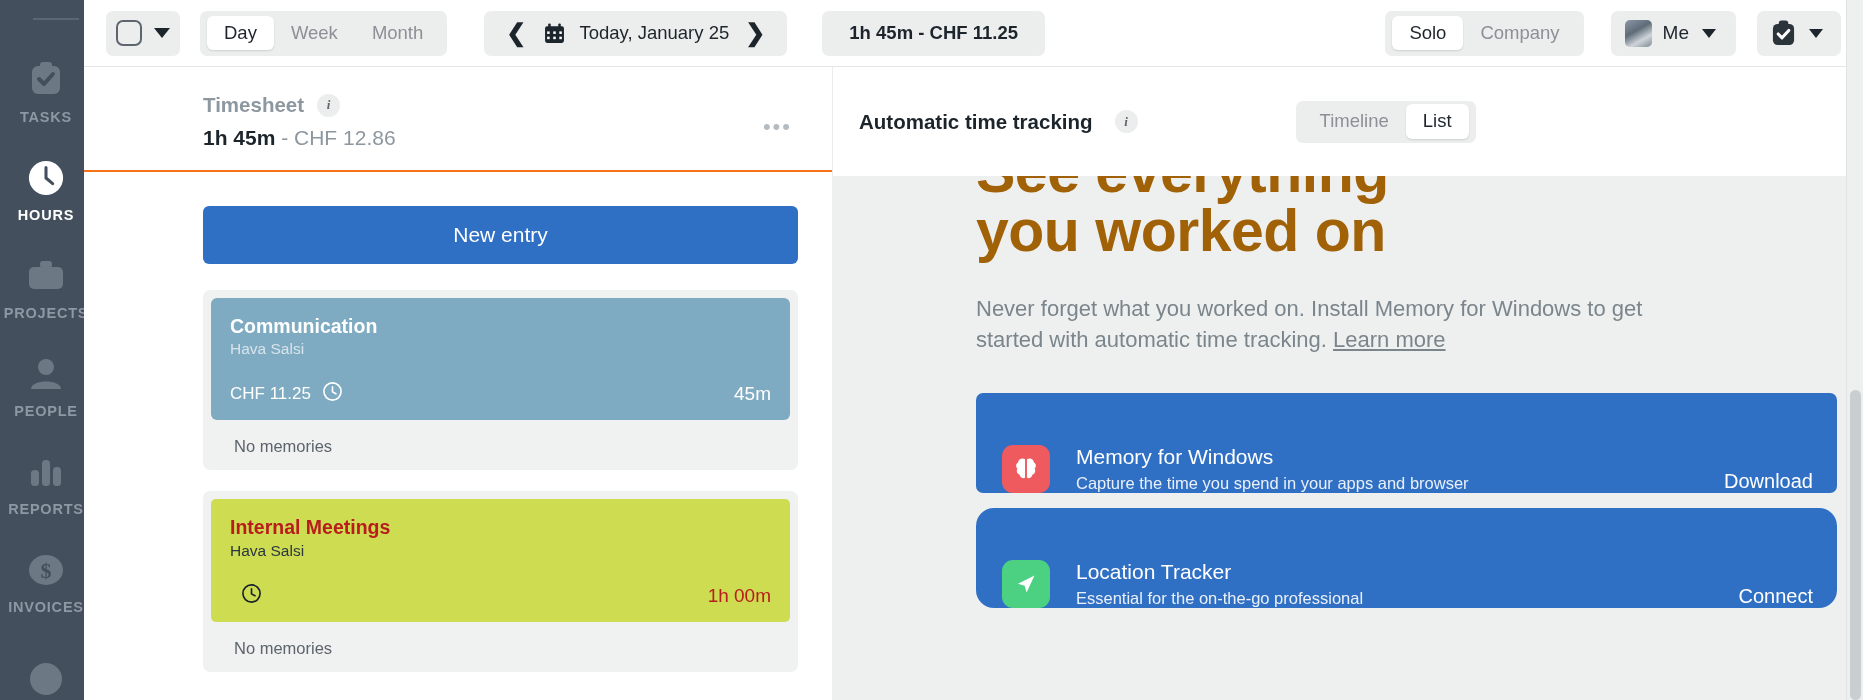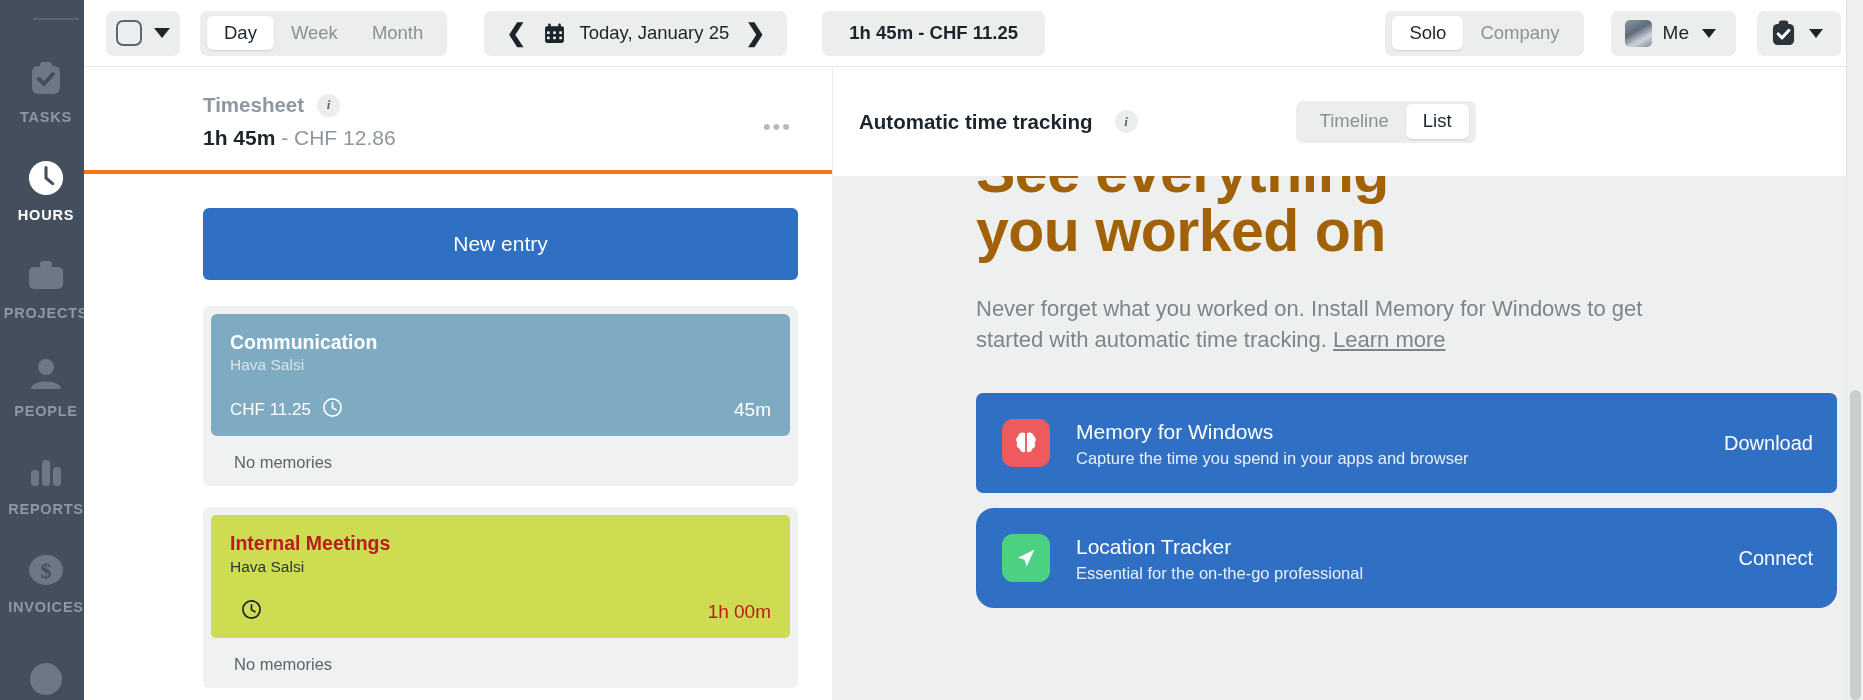--- a/index.html
+++ b/index.html
@@ -130,21 +130,21 @@
   
   .left-panel {
     width: 748px; flex: 0 0 748px;
     background: #ffffff;
     border-top: 1px solid #e4e6e8;
     display: flex; flex-direction: column;
     min-height: 0;
   }
   .ts-header {
     padding: 26px 34px 20px 119px;
-    border-bottom: 4px solid #f97316;
+    border-bottom: 2px solid #f97316;
     position: relative;
   }
   .ts-title-row { display: flex; align-items: center; }
   .ts-title { font-size: 20.5px; font-weight: 700; color: #8d97a0; }
   .info-badge {
     width: 23px; height: 23px; border-radius: 50%;
     background: #eceded; color: #5f666d;
     font-size: 13px; font-style: italic; font-weight: 700;
     font-family: "Liberation Serif", serif;
     display: flex; align-items: center; justify-content: center;
@@ -161,21 +161,21 @@
 
   .ts-body { flex: 1 1 auto; overflow: hidden; padding: 34px 34px 0 119px; }
 
   .new-entry {
     display: block; width: 100%;
     background: #2f6fc4;
     color: #ffffff;
     border: none; border-radius: 6px;
     font-family: "Liberation Sans", sans-serif;
     font-size: 21px;
-    height: 72px;
+    height: 58px;
     cursor: pointer;
     margin-bottom: 26px;
   }
 
   .entry-wrap {
     background: #f0f1f1;
     border-radius: 7px;
     margin-bottom: 21px;
     overflow: hidden;
   }
@@ -246,21 +246,21 @@
     font-size: 22px; color: #7b858c; line-height: 1.42;
     max-width: 690px;
   }
   .hero-sub a { color: #7b858c; text-decoration: underline; }
 
   .promo {
     margin-top: 38px;
     background: #2f6fc4;
     border-radius: 7px;
     height: 100px;
-    display: flex; align-items: center;
+    display: flex; align-items: flex-end;
     padding: 0 24px 0 26px;
     cursor: pointer;
   }
   .promo + .promo { margin-top: 15px; border-radius: 18px; }
   .promo-ico {
     width: 48px; height: 48px;
     border-radius: 11px;
     flex: 0 0 48px;
     display: flex; align-items: center; justify-content: center;
   }

